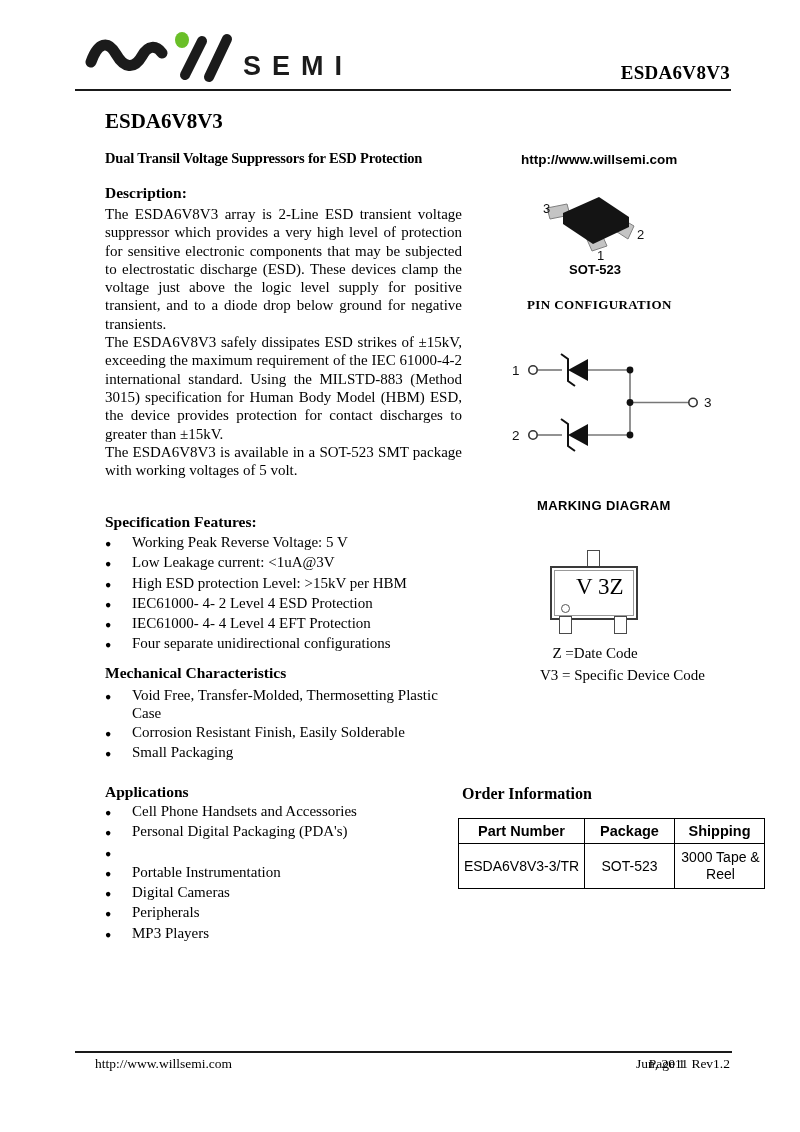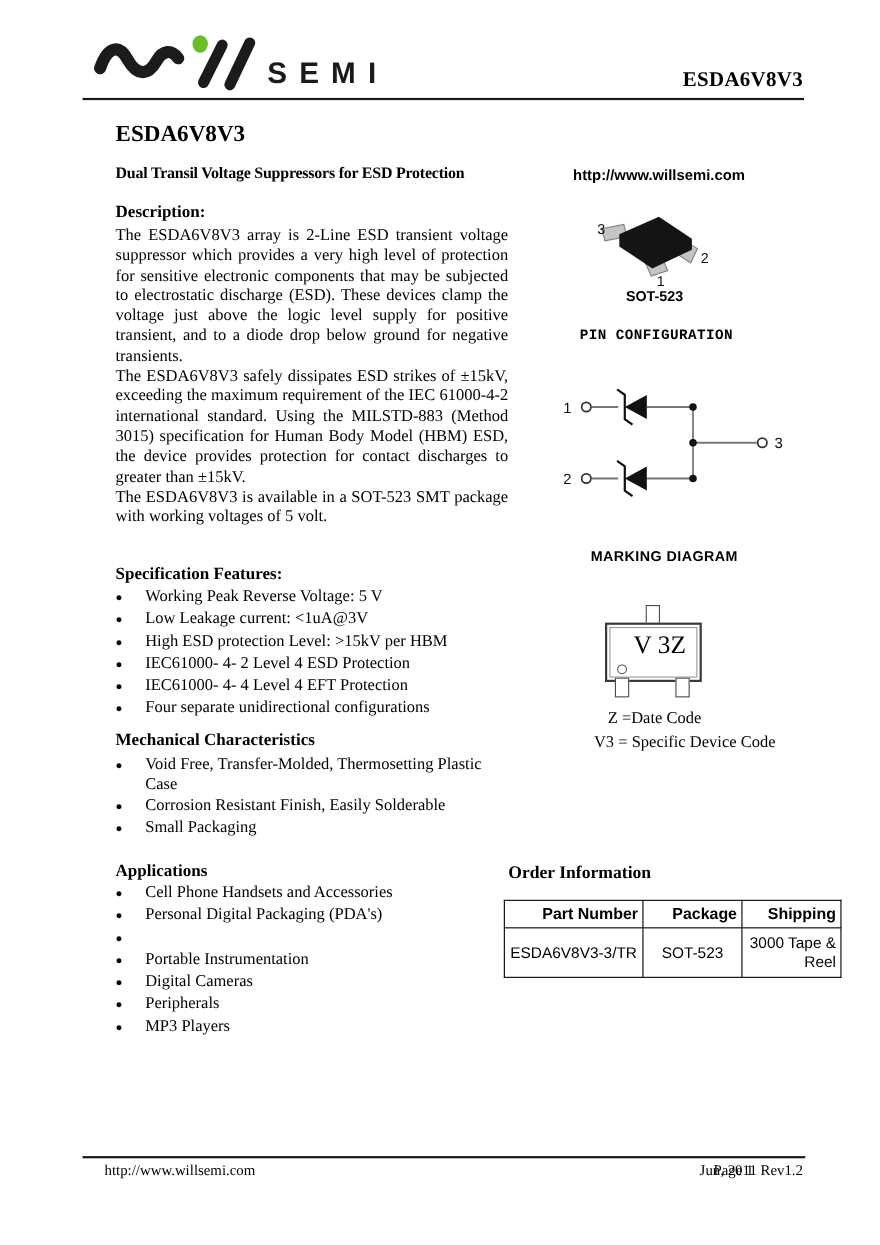--- a/index.html
+++ b/index.html
@@ -34,21 +34,21 @@
   #app-list { left:105px; top:802px; width:360px; }
 
   .blist { margin:0; padding:0; list-style:none; }
   .blist li { display:flex; font-size:15px; line-height:18.3px; }
   .blist .b { width:27px; flex:0 0 27px; font-size:10.5px; padding-top:2px; }
 
   
   #pkg-svg { left:535px; top:186px; }
   #pkg-label { left:540px; top:262px; width:110px; text-align:center;
     font-family:"Liberation Sans", sans-serif; font-weight:bold; font-size:13px; }
-  #pincfg-heading { left:527px; top:297px; font-family:Liberation Mono, monospace;
+  #pincfg-heading { left:527px; top:297px; font-family:Liberation Serif, serif;
     font-weight:bold; font-size:13px; letter-spacing:0.4px; }
   #schematic-svg { left:505px; top:338px; }
   #marking-heading { left:537px; top:498px; font-family:"Liberation Sans", sans-serif;
     font-weight:bold; font-size:13px; letter-spacing:0.4px; }
 
   #marking { left:545px; top:538px; width:100px; height:96px; }
   #marking div { position:absolute; }
   .mk-tab { width:11px; height:16px; border:1px solid #4a4a4a; background:#fff; }
   #mk-tab-top { left:42px; top:12px; }
   #mk-tab-b1 { left:14px; top:78px; }
@@ -58,26 +58,26 @@
   #mk-code { left:24px; top:6px; font-size:23px; font-family:"Liberation Serif", serif; }
   #mk-circle { left:9px; top:36px; width:7px; height:7px; border:1px solid #555; border-radius:50%; }
   #mk-note1 { left:515px; top:645px; width:160px; text-align:center; font-size:15px; }
   #mk-note2 { left:505px; top:667px; width:200px; text-align:right; font-size:15px; }
 
   
   #order-heading { left:462px; top:785px; font-size:16px; font-weight:bold; }
   #order-table { left:458px; top:818px; border-collapse:collapse;
     font-family:"Liberation Sans", sans-serif; }
   #order-table th, #order-table td { border:1.5px solid #000; }
-  #order-table th { font-size:14.5px; font-weight:bold; height:24px; padding:0 4px; text-align:right;margin-top:21px; }
+  #order-table th { font-size:14.5px; font-weight:bold; height:24px; padding:0 4px; text-align:center;margin-top:21px; }
   #order-table td { font-size:14px; height:40px; text-align:center; }
   #order-table .c-part { width:117px; }
   #order-table .c-pkg  { width:81px; }
   #order-table .c-ship { width:81px; }
-  #order-table td.ship { text-align:right; padding:2px 4px 2px 6px; line-height:17px; }
+  #order-table td.ship { text-align:center; padding:2px 4px 2px 6px; line-height:17px; }
 
   
   #ftr-rule { left:75px; top:1051px; width:657px; height:2px; background:#1a1a1a; }
   .ftr-txt { top:1056px; font-size:13.5px; }
   #ftr-web { left:95px; }
   #ftr-page { left:75px; width:610px; text-align:right; }
   #ftr-rev { left:530px; width:200px; text-align:right; }
 </style>
 </head>
 <body>

